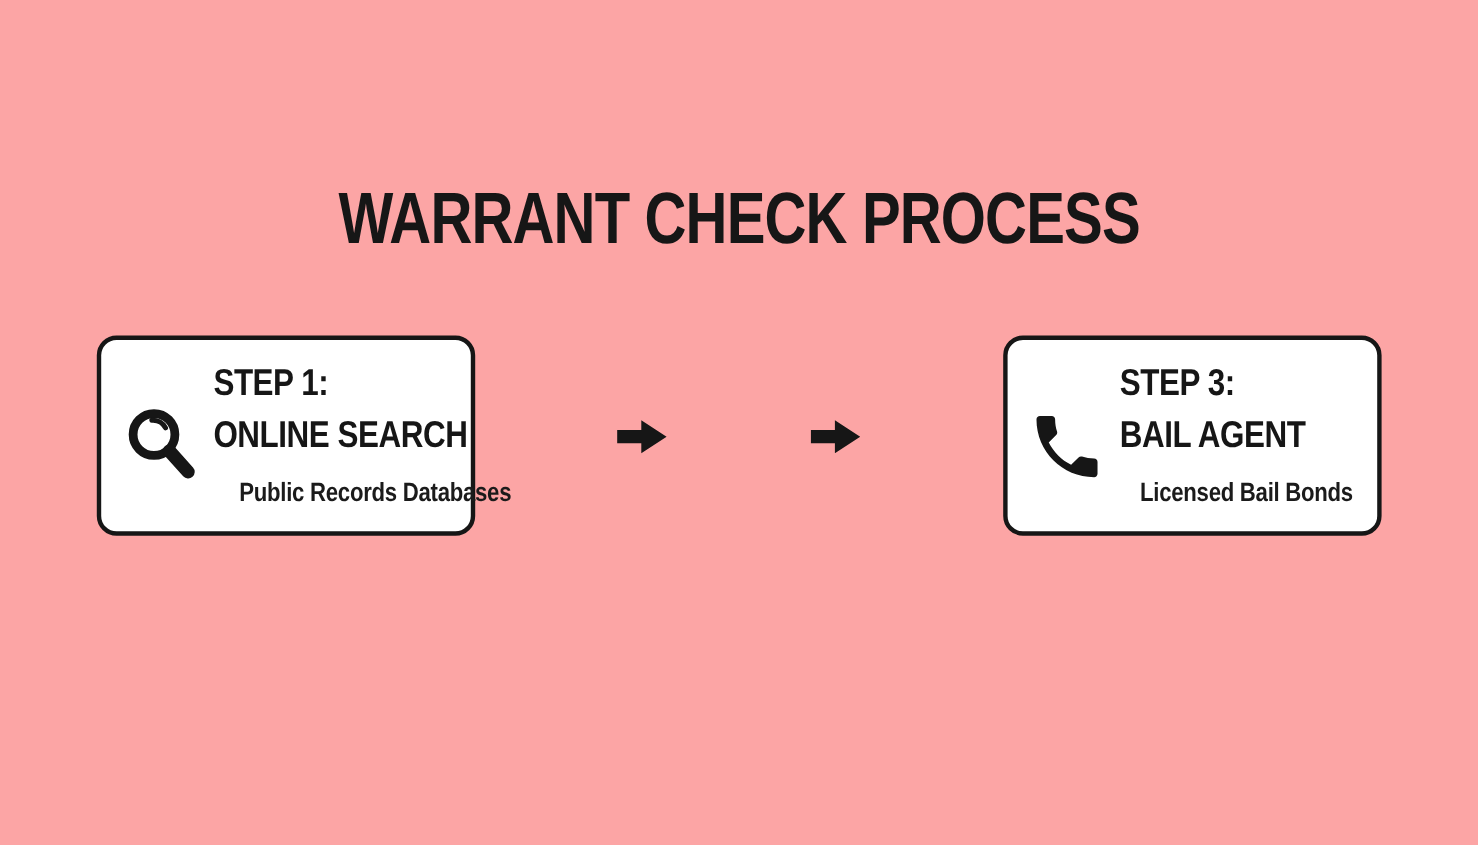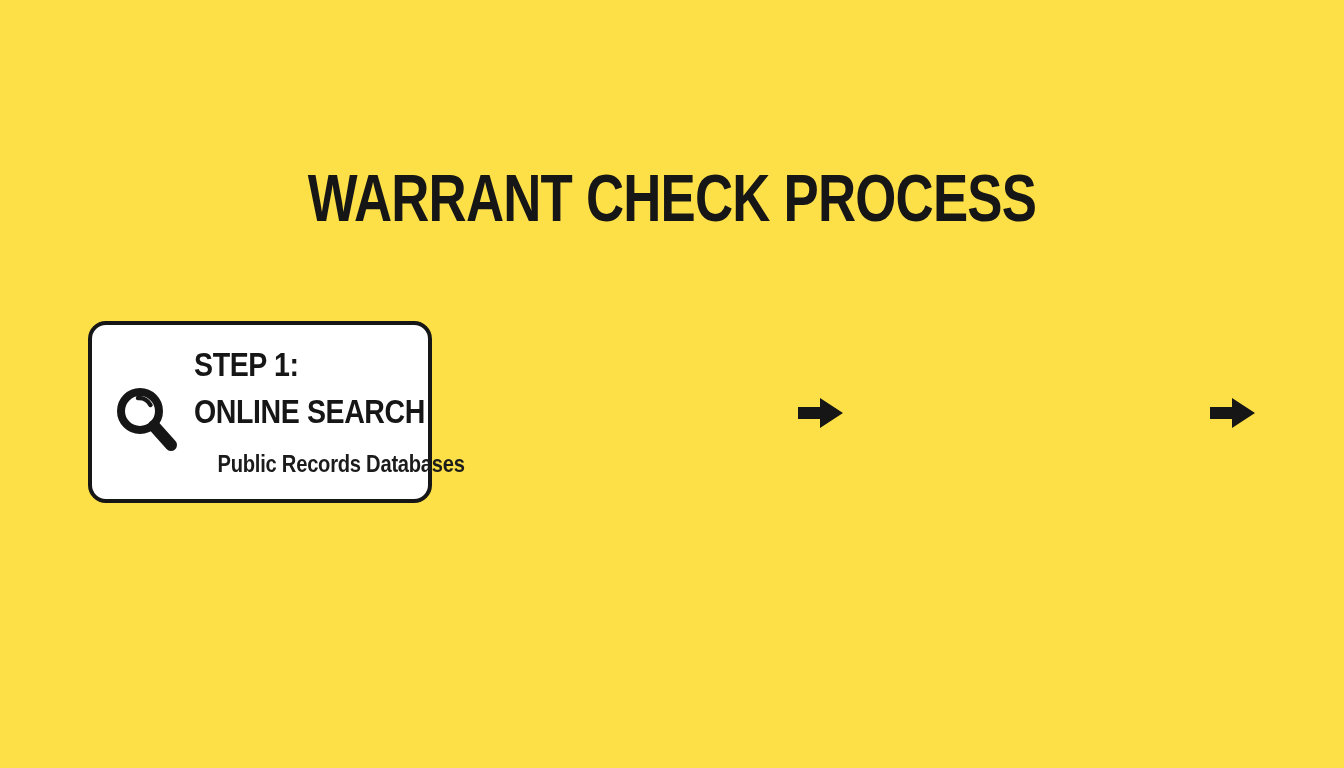--- a/index.html
+++ b/index.html
@@ -5,39 +5,39 @@
   * { margin: 0; padding: 0; box-sizing: border-box; }
   html, body {
     width: 1344px; height: 768px;
     overflow: hidden;
     font-family: "Liberation Sans", sans-serif;
     background: #fafafa;
   }
   .canvas {
     position: relative;
     width: 1344px; height: 768px;
-    background: #fde047;
+    background: #fca5a5;
     color: #161616;
   }
   .title {
     position: absolute;
     top: 160px; left: 0;
     width: 100%;
     text-align: center;
     font-size: 66px;
     font-weight: bold;
     letter-spacing: -1px;
     color: #161616;
     transform: scaleX(0.80);
     transform-origin: 50% 50%;
     white-space: nowrap;
   }
   .flow {
     position: absolute;
-    top: 320px; left: 88px;
+    top: 304px; left: 88px;
     width: 1168px; height: 184px;
     display: flex;
     align-items: center;
     justify-content: space-between;
   }
   .step-box {
     width: 344px; height: 182px;
     background: #ffffff;
     border: 4px solid #161616;
     border-radius: 18px;
@@ -122,15 +122,29 @@
       </svg>
     </span>
 
 
     <span class="arrow">
       <svg width="46" height="40" viewBox="0 0 46 40" aria-hidden="true">
         <path d="M0 14 H22 V5 L45 20 L22 35 V26 H0 Z" fill="#161616"></path>
       </svg>
     </span>
 
+    <div class="step-box">
+      <div class="icon-col">
+        <span class="icon icon-phone">
+          <svg width="74" height="78" viewBox="0 0 24 24" aria-hidden="true">
+            <path d="M6.62 10.79c1.44 2.83 3.76 5.14 6.59 6.59l2.2-2.2c.27-.27.67-.36 1.02-.24 1.12.37 2.33.57 3.57.57.55 0 1 .45 1 1V20c0 .55-.45 1-1 1-9.39 0-17-7.61-17-17 0-.55.45-1 1-1h3.5c.55 0 1 .45 1 1 0 1.25.2 2.45.57 3.57.11.35.03.74-.25 1.02l-2.2 2.2z" fill="#161616"></path>
+          </svg>
+        </span>
+      </div>
+      <div class="text-col">
+        <div class="step-label">STEP 3:</div>
+        <div class="step-heading">BAIL AGENT</div>
+        <div class="step-subtitle">Licensed Bail Bonds</div>
+      </div>
+    </div>
 
   </div>
 </div>
 
 </body></html>

